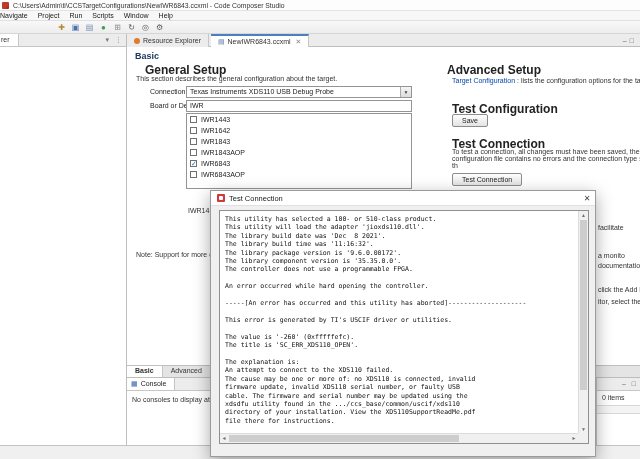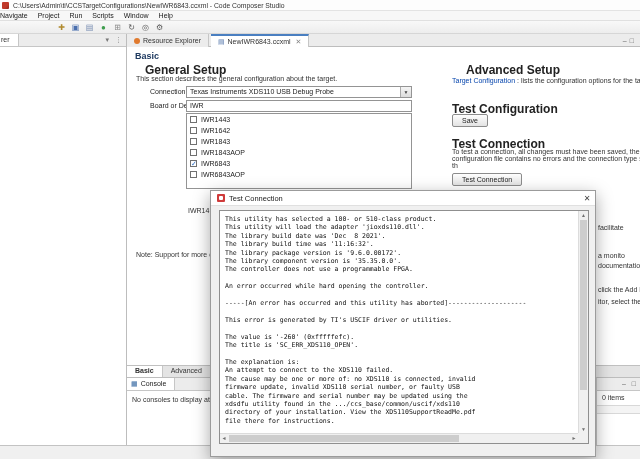--- a/index.html
+++ b/index.html
@@ -179,21 +179,21 @@
       </div>
       <div class="dev-row">
         <span class="cb"></span>
         <span>IWR6843AOP</span>
       </div>
     </div>
 
   <div class="form-text" style="left:61px; top:160px;">IWR14</div>
   <div class="form-text" style="left:9px; top:204px;">Note: Support for more d</div>
 
-  <div class="sec-head" style="left:339px; top:16px;">Advanced Setup</div>
+  <div class="sec-head" style="left:320px; top:16px;">Advanced Setup</div>
   <div class="form-text right-col" style="left:325px; top:30px;">
     <a class="link" href="#">Target Configuration</a><span> : lists the configuration options for the target.</span>
   </div>
 
   <div class="sec-head" style="left:325px; top:55px;">Test Configuration</div>
   <button class="btn" style="left:325px; top:67px;">Save</button>
 
   <div class="sec-head" style="left:325px; top:90px;">Test Connection</div>
   <div class="form-text right-col" style="left:325px; top:101px;">To test a connection, all changes must have been saved, the configuration file contains no errors and the connection type supports th</div>
   <button class="btn" style="left:325px; top:126px;">Test Connection</button>

